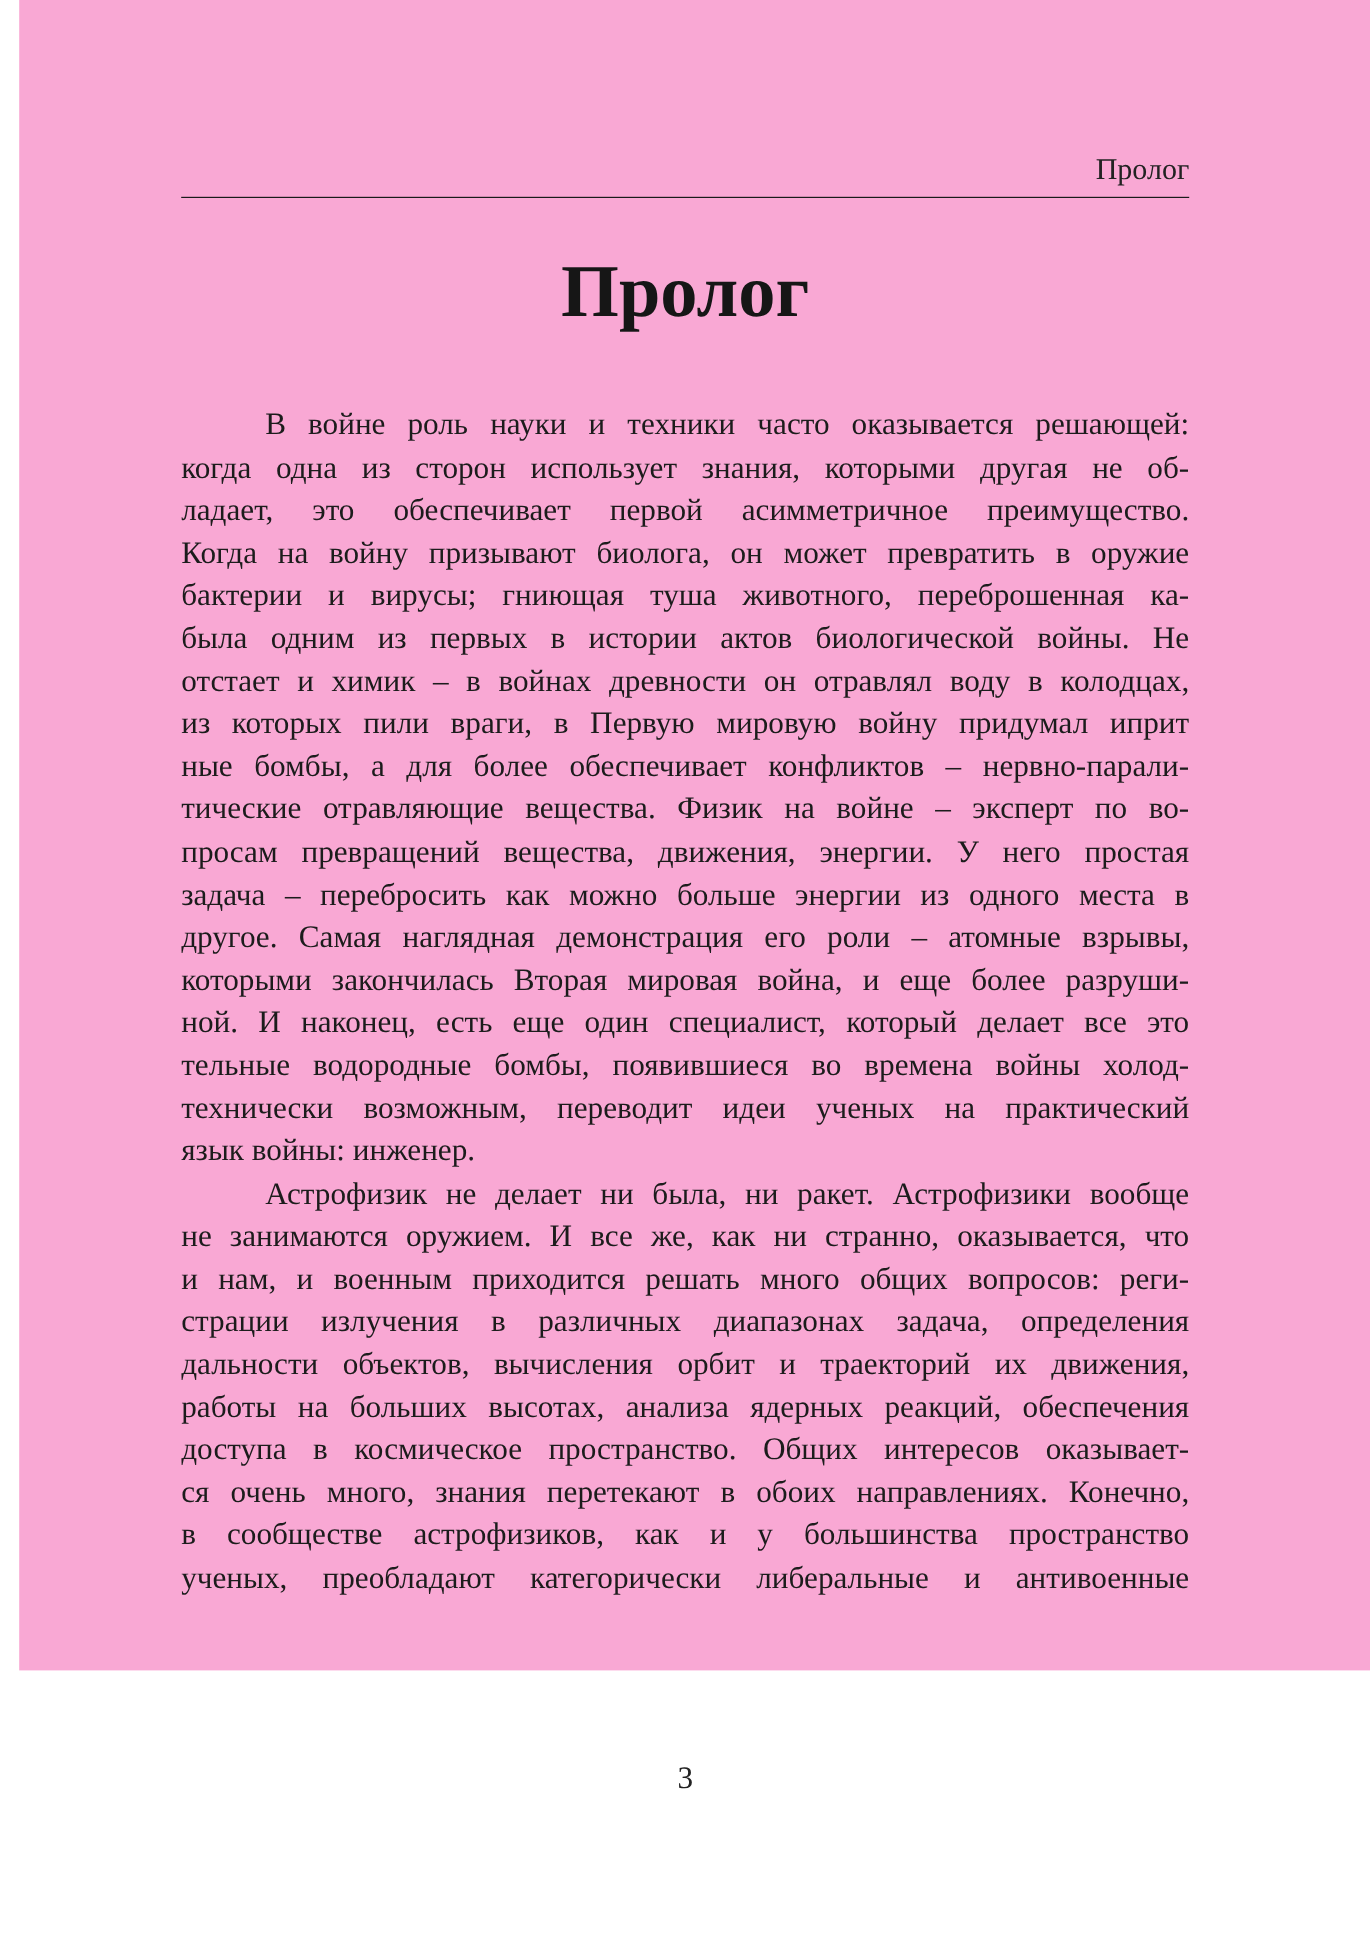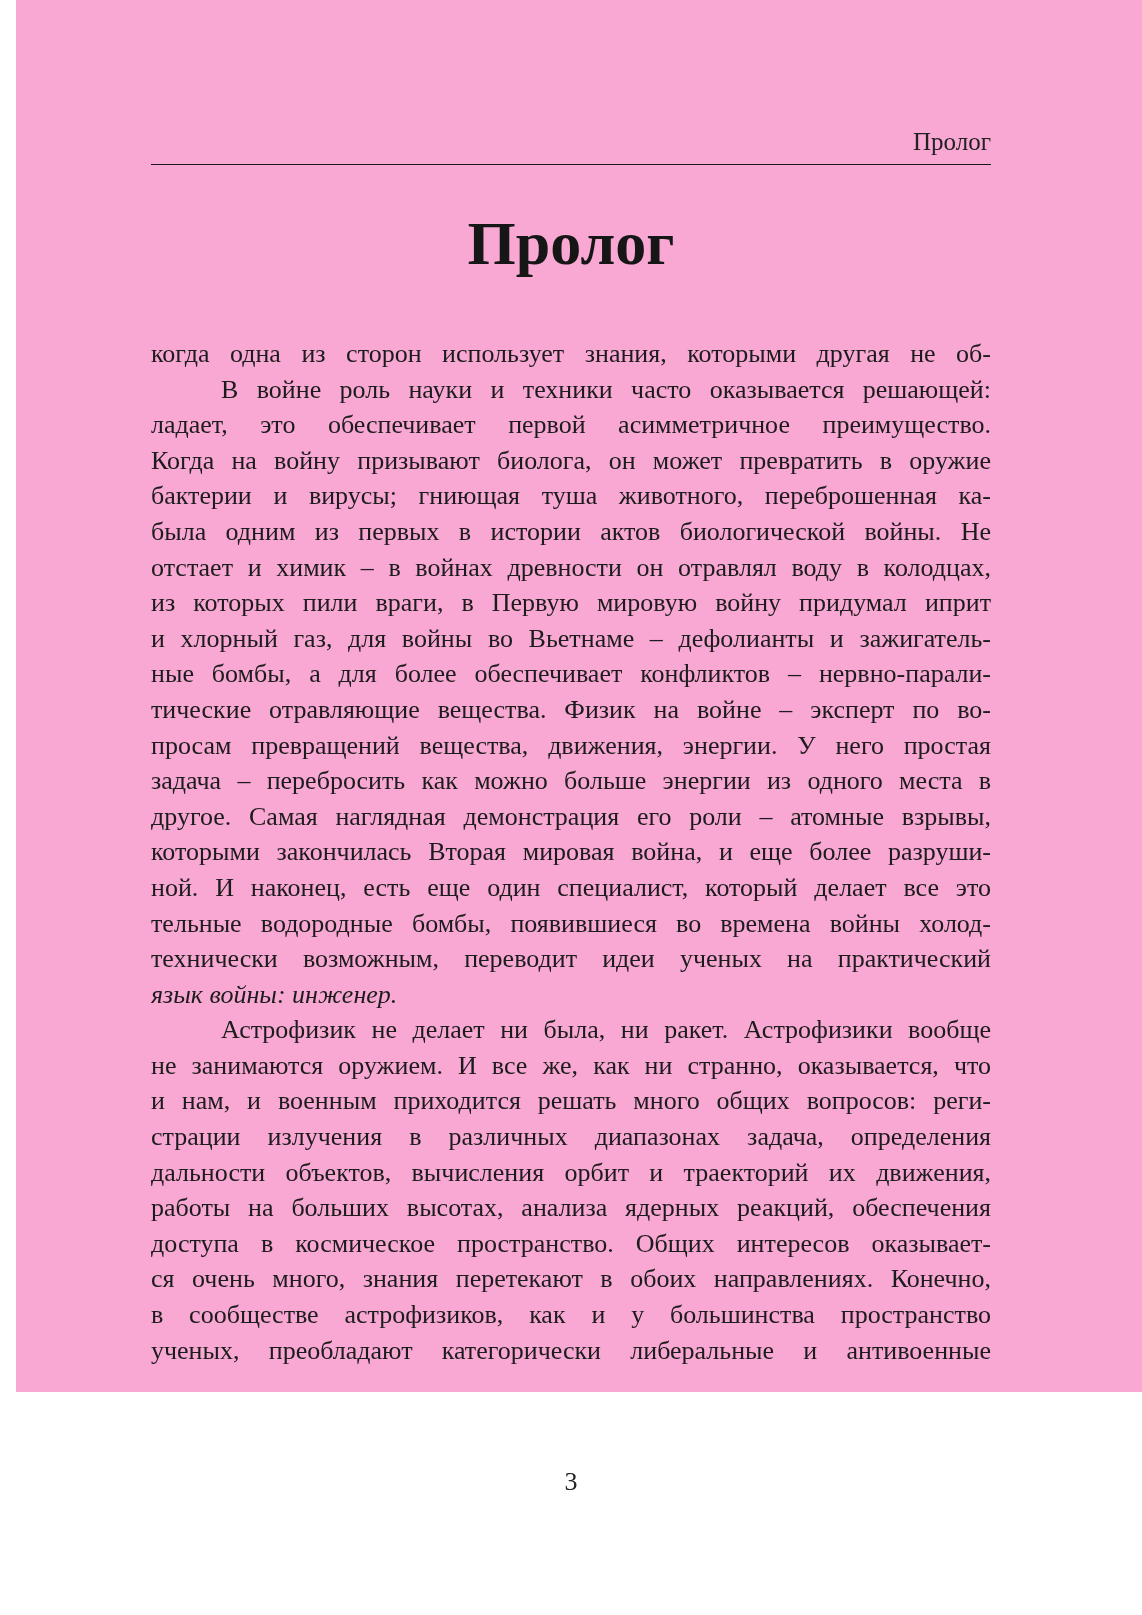--- a/index.html
+++ b/index.html
@@ -4,41 +4,40 @@
 <style>
   html, body { margin: 0; padding: 0; background: #ffffff; }
   body { width: 1142px; height: 1615px; position: relative; overflow: hidden; }
   .page { position: absolute; left: 16px; top: 0; width: 1142px; height: 1392px; background: #f9a8d4; color: #1a1a1a; font-family: "Liberation Serif", "DejaVu Serif", serif; }
   .running-head { position: absolute; left: 135px; width: 840px; top: 126px; text-align: right; font-size: 25px; line-height: 32px; color: #222; }
   .rule { position: absolute; left: 135px; width: 840px; top: 164px; height: 0; border-top: 1.5px solid #1a1a1a; }
   .chapter-title { position: absolute; left: 135px; width: 840px; top: 205px; text-align: center; font-size: 62px; font-weight: bold; line-height: 76px; color: #161616; }
   .body-text { position: absolute; left: 135px; width: 840px; top: 336px; font-size: 26px; line-height: 35.6px; text-align: justify; color: #1c1c1c; }
   .line { display: block; white-space: nowrap; text-align-last: justify; text-align: justify; height: 35.6px; overflow: hidden; }
   .line.indent { padding-left: 70px; }
-  .line.last { text-align-last: left; font-style: italic; }
+  .line.last { text-align-last: left; }
   .page-number { position: absolute; left: 135px; width: 840px; top: 1466px; text-align: center; font-size: 26px; line-height: 32px; color: #222; }
 </style>
 </head>
 <body>
 
 <div class="page">
   <div class="running-head">Пролог</div>
   <div class="rule"></div>
   <div class="chapter-title">Пролог</div>
   <div class="body-text" id="body-text">
       <div>
+        <span class="line indent">В войне роль науки и техники часто оказывается решающей:</span>
         <span class="line">когда одна из сторон использует знания, которыми другая не об-</span>
-        <span class="line indent">В войне роль науки и техники часто оказывается решающей:</span>
         <span class="line">ладает, это обеспечивает первой асимметричное преимущество.</span>
         <span class="line">Когда на войну призывают биолога, он может превратить в оружие</span>
         <span class="line">бактерии и вирусы; гниющая туша животного, переброшенная ка-</span>
         <span class="line">была одним из первых в истории актов биологической войны. Не</span>
         <span class="line">отстает и химик – в войнах древности он отравлял воду в колодцах,</span>
         <span class="line">из которых пили враги, в Первую мировую войну придумал иприт</span>
-        <span class="line">и хлорный газ, для войны во Вьетнаме – дефолианты и зажигатель-</span>
         <span class="line">ные бомбы, а для более обеспечивает конфликтов – нервно-парали-</span>
         <span class="line">тические отравляющие вещества. Физик на войне – эксперт по во-</span>
         <span class="line">просам превращений вещества, движения, энергии. У него простая</span>
         <span class="line">задача – перебросить как можно больше энергии из одного места в</span>
         <span class="line">другое. Самая наглядная демонстрация его роли – атомные взрывы,</span>
         <span class="line">которыми закончилась Вторая мировая война, и еще более разруши-</span>
         <span class="line">ной. И наконец, есть еще один специалист, который делает все это</span>
         <span class="line">тельные водородные бомбы, появившиеся во времена войны холод-</span>
         <span class="line">технически возможным, переводит идеи ученых на практический</span>
         <span class="line last">язык войны: инженер.</span>

